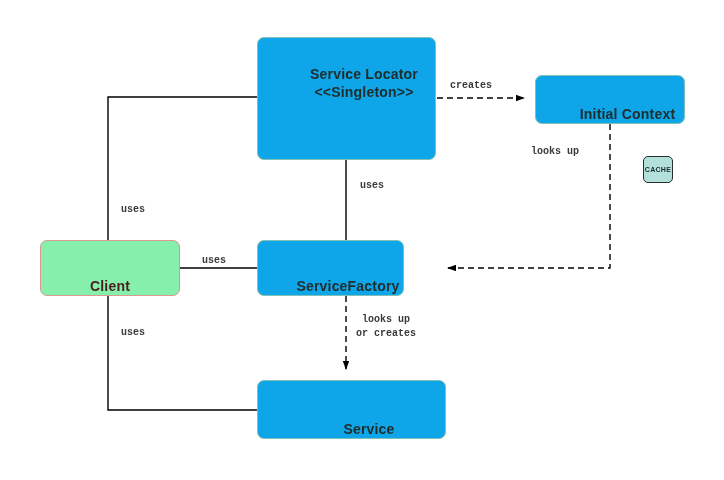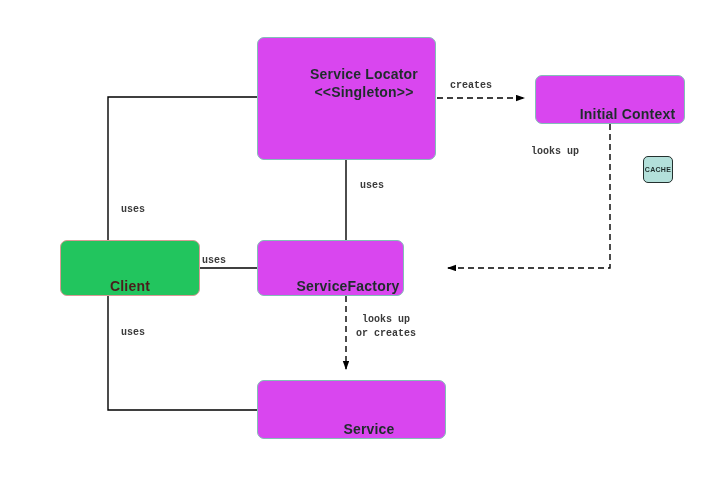--- a/index.html
+++ b/index.html
@@ -32,30 +32,29 @@
     border-radius: 7px;
     display: flex;
     flex-direction: column;
     align-items: center;
     justify-content: flex-end;
     text-align: center;
     font-weight: bold;
     letter-spacing: 0.2px;
   }
   .node.teal {
-    background: #d946ef;
+    background: #0ea5e9;
     border: 1px solid #82bfb7;
     color: #1f2d2b;
     padding-left: 35px;
   }
   .node.pink {
-    background: #22c55e;
+    background: #86efac;
     border: 1px solid #d99a95;
     color: #4a1d1c;
-    margin-left: 20px;
   }
   .node-label {
     line-height: 1.25;
     white-space: pre-line;
   }
   #node-service-locator {
     left: 257px;
     top: 37px;
     width: 179px;
     height: 123px;

